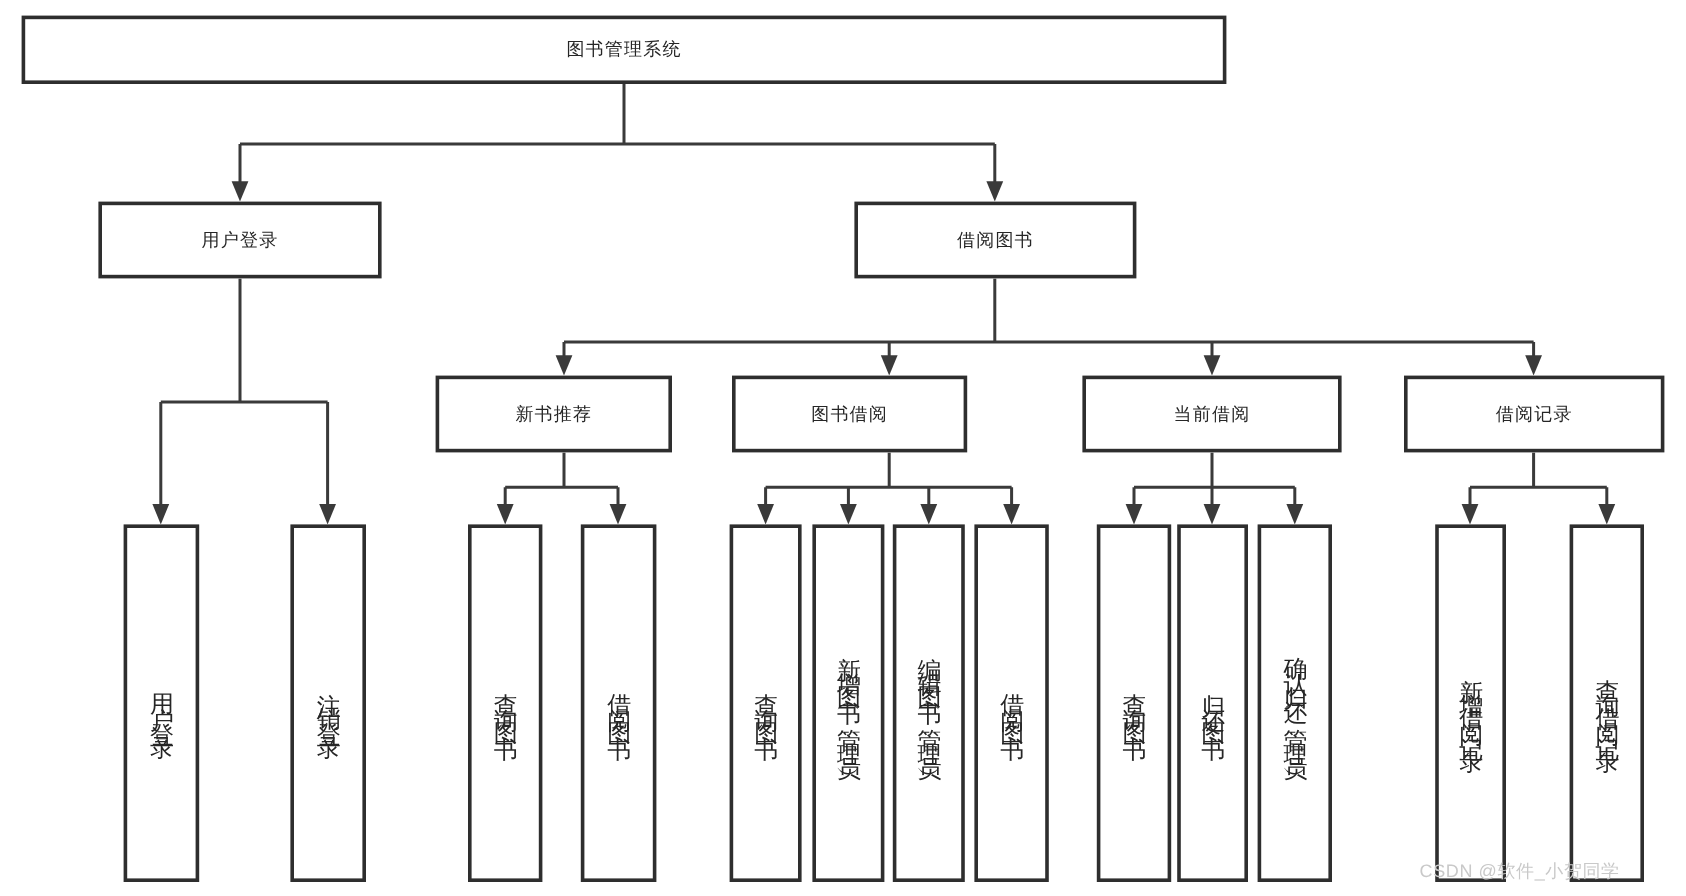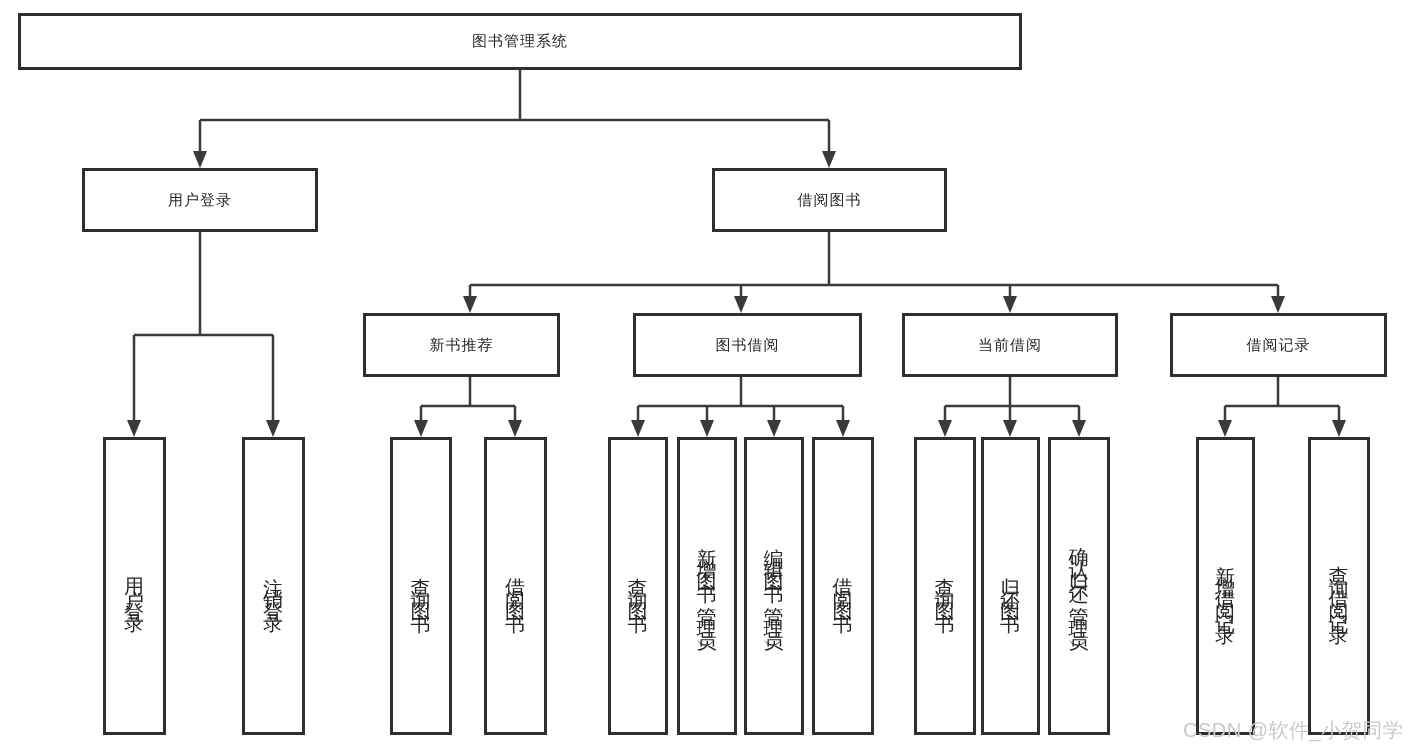--- a/index.html
+++ b/index.html
@@ -37,21 +37,21 @@
     text-orientation: mixed;
     font-size: 20px;
     letter-spacing: 12px;
     line-height: 1;
     white-space: nowrap;
   }
   #watermark {
     position: absolute;
     left: 1183px;
     top: 717px;
-    font-size: 20px;
+    font-size: 15px;
     color: #c9c9c9;
     letter-spacing: 0.5px;
     white-space: nowrap;
   }
 </style>
 </head>
 <body>
 
 <div id="canvas">
 
@@ -102,21 +102,21 @@
   <div class="box" style="left:82px; top:168px; width:236px; height:64px;">
     <span class="h-label">用户登录</span>
   </div>
   <div class="box" style="left:712px; top:168px; width:235px; height:64px;">
     <span class="h-label">借阅图书</span>
   </div>
 
   <div class="box" style="left:363px; top:313px; width:197px; height:64px;">
     <span class="h-label">新书推荐</span>
   </div>
-  <div class="box" style="left:633px; top:313px; width:229px; height:64px;">
+  <div class="box" style="left:610px; top:313px; width:196px; height:64px;">
     <span class="h-label">图书借阅</span>
   </div>
   <div class="box" style="left:902px; top:313px; width:216px; height:64px;">
     <span class="h-label">当前借阅</span>
   </div>
   <div class="box" style="left:1170px; top:313px; width:217px; height:64px;">
     <span class="h-label">借阅记录</span>
   </div>
 
   <div class="box leaf" style="left:103px; top:437px; width:63px; height:298px;">

